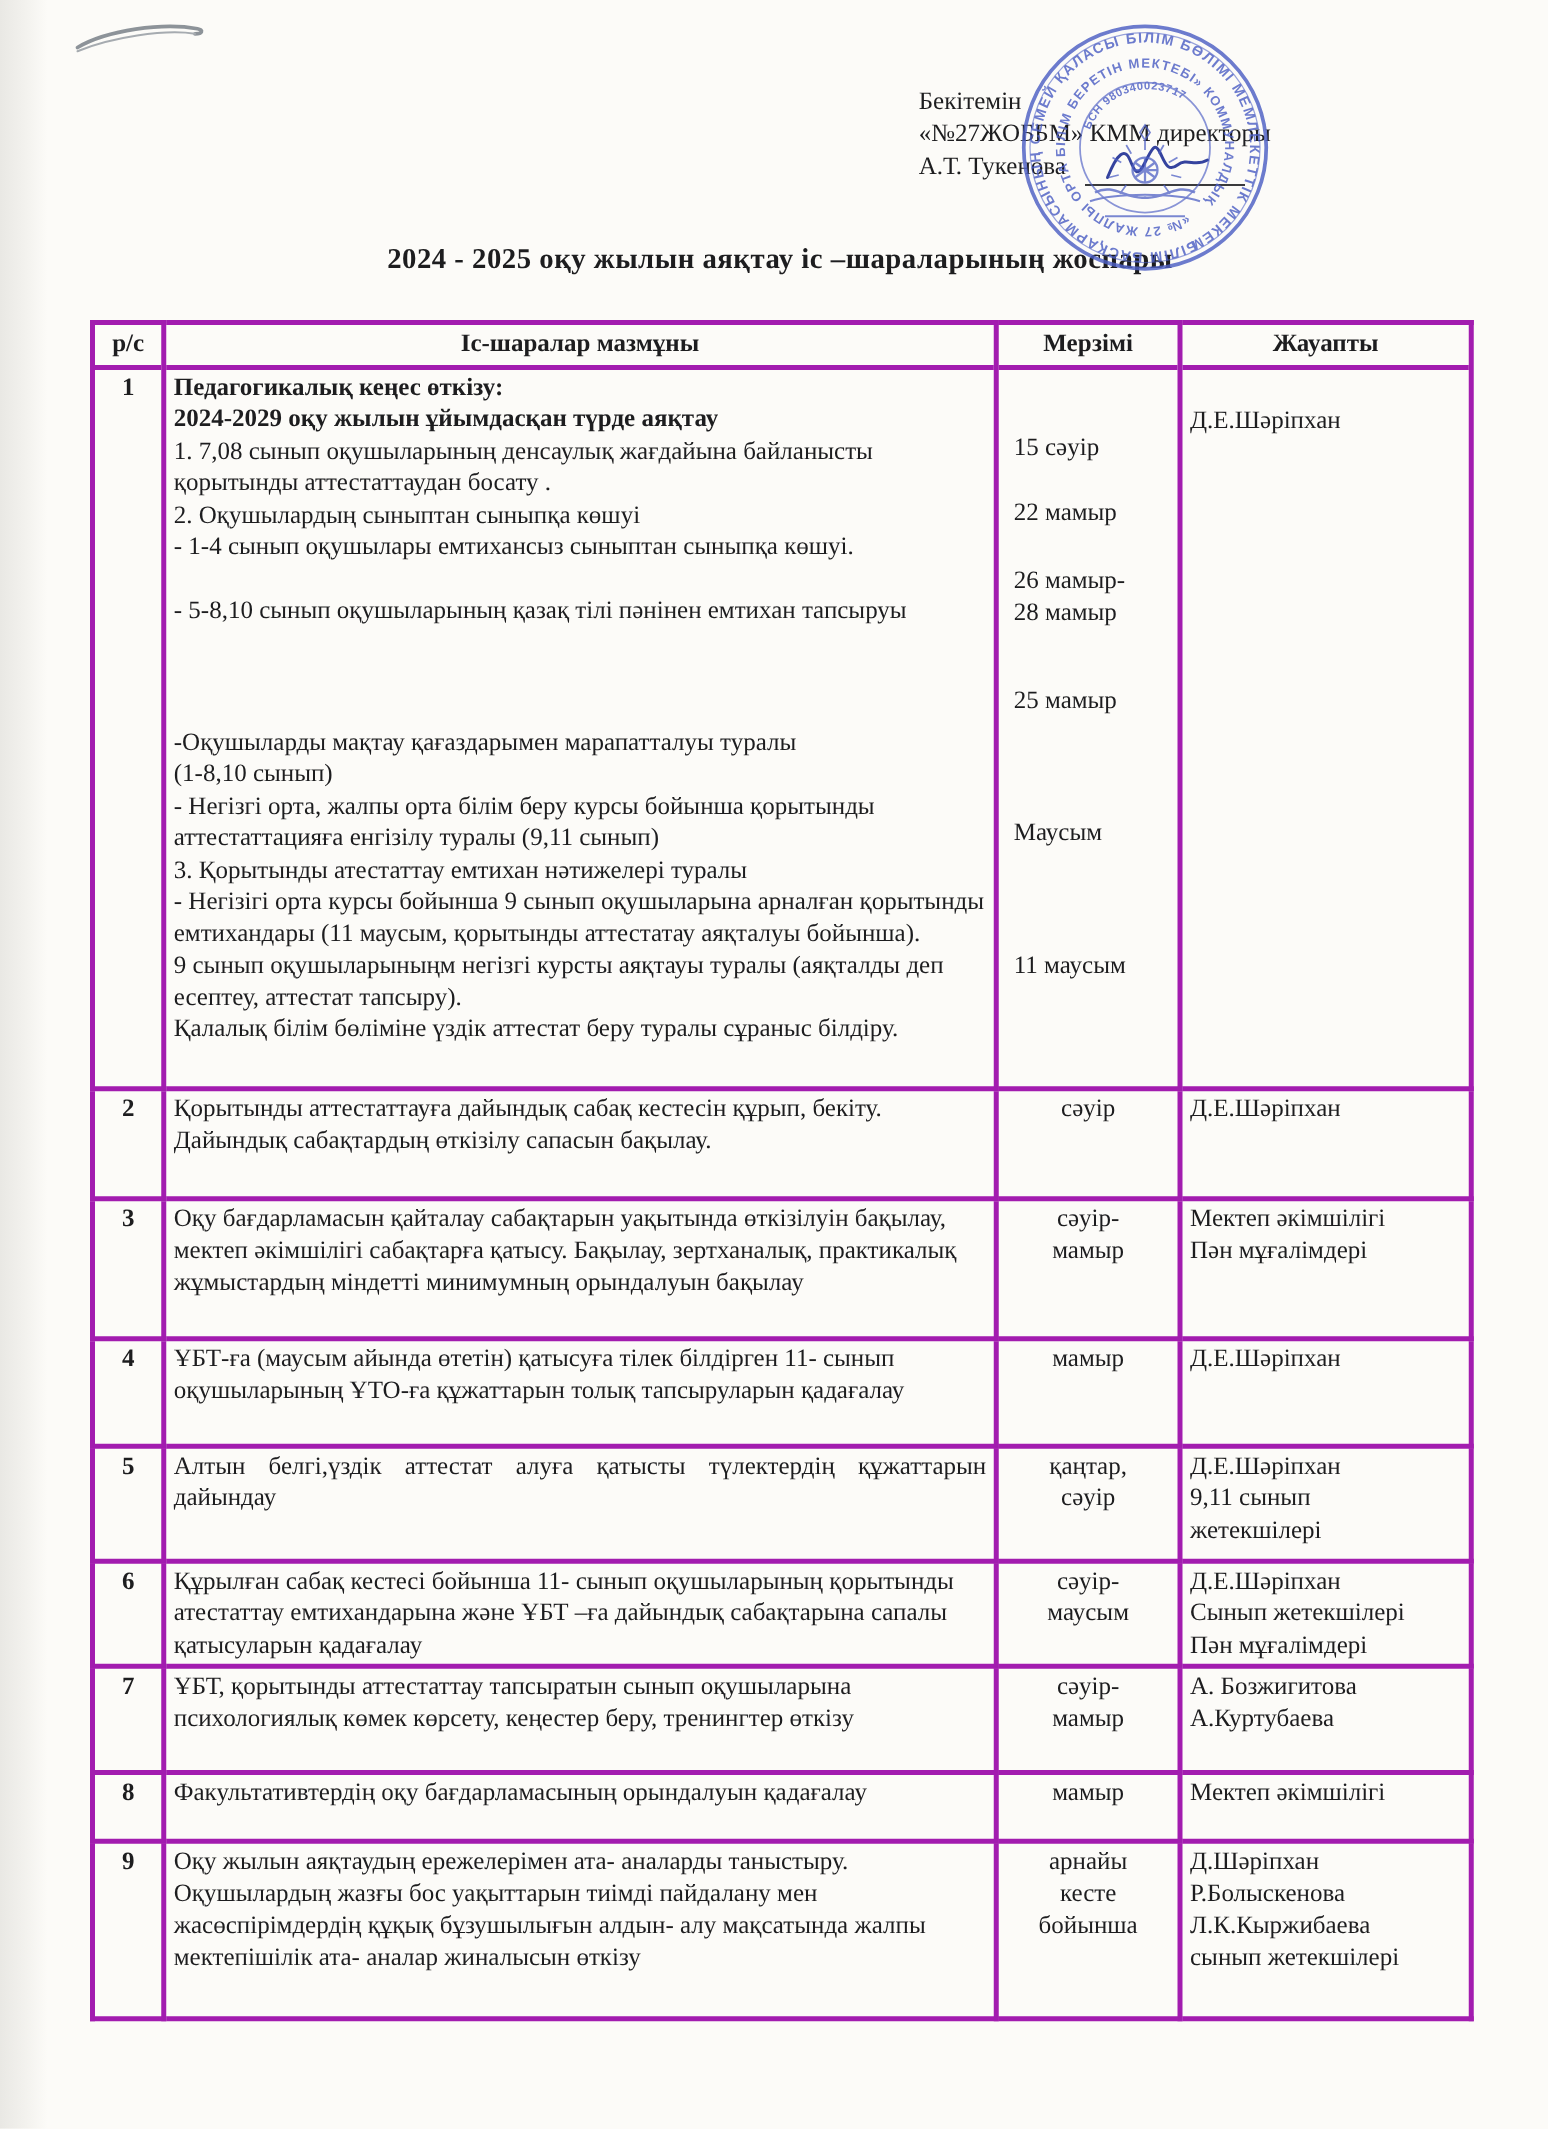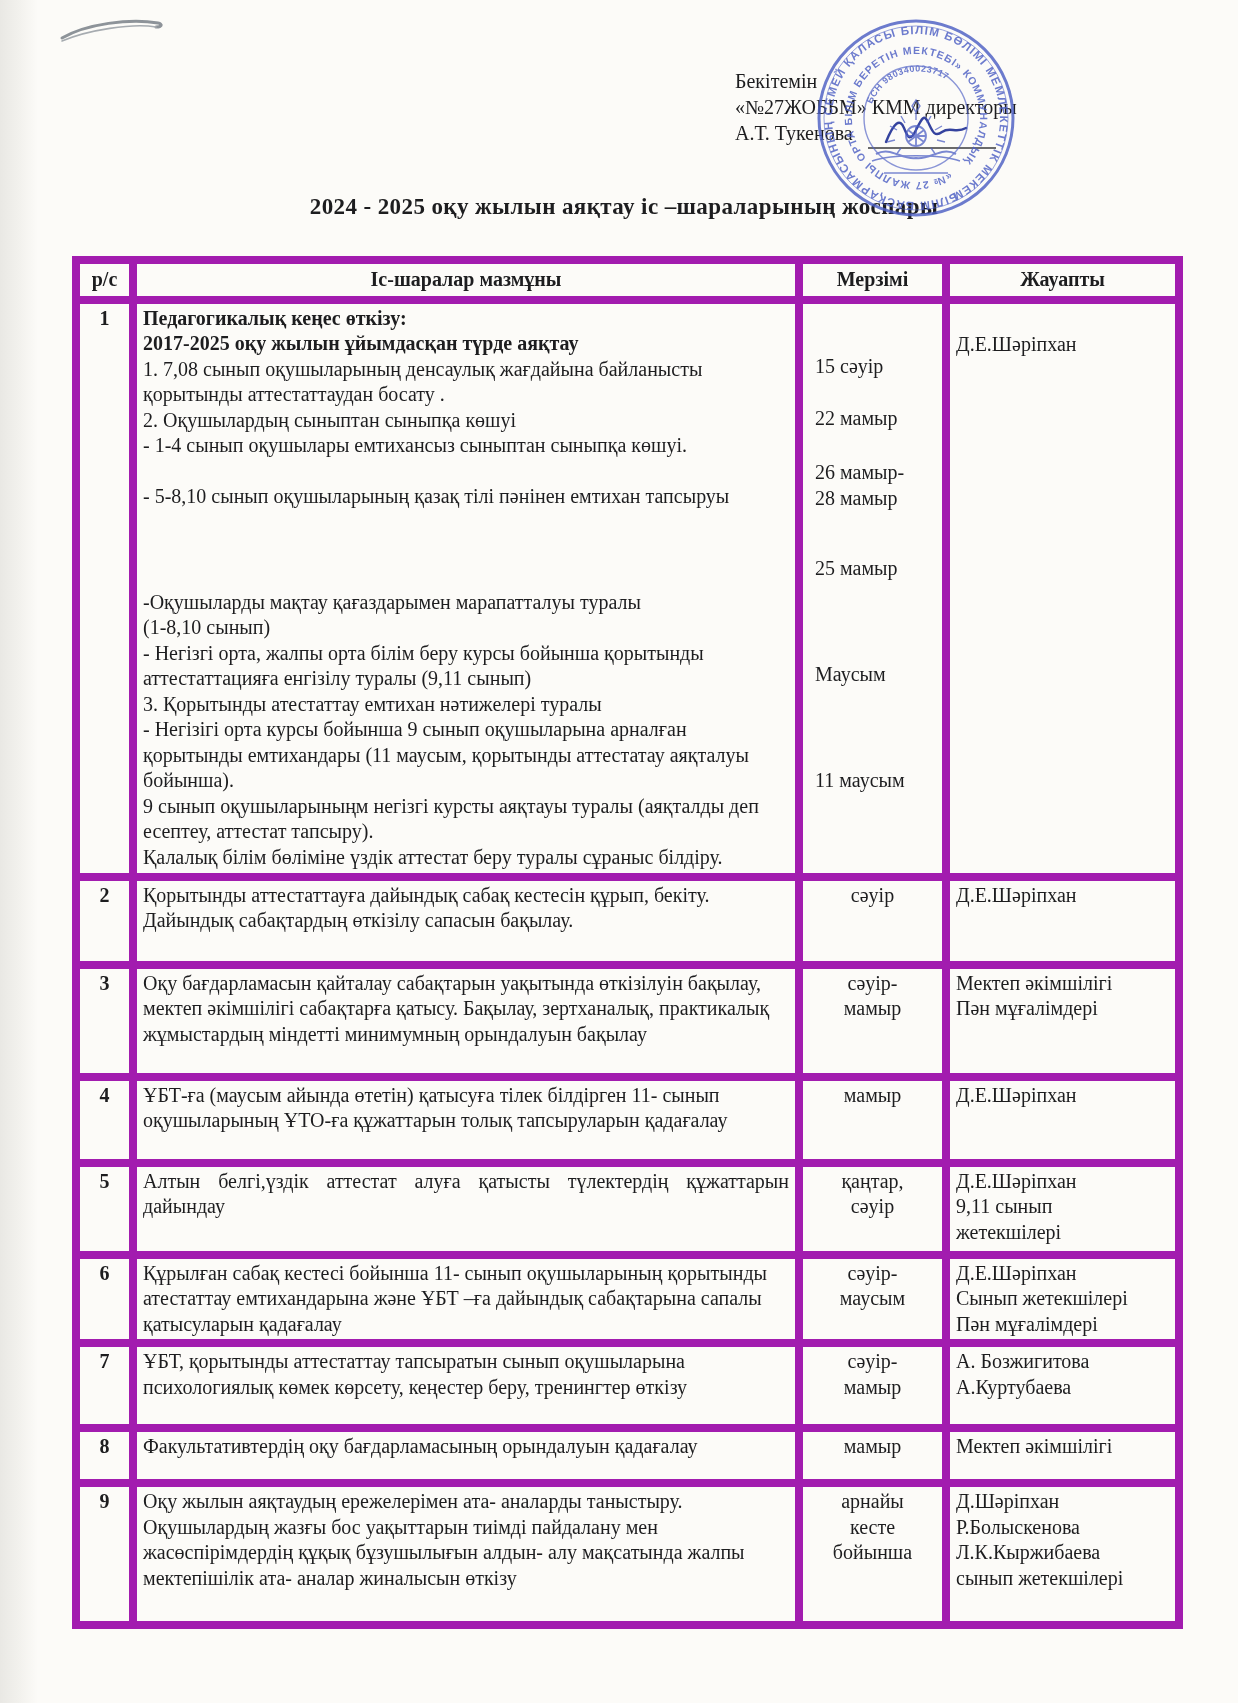--- a/index.html
+++ b/index.html
@@ -19,21 +19,21 @@
   .sig-wrap svg{position:absolute;left:6px;top:-16px;}
   .doc-title{position:absolute;left:0;top:194px;width:1160px;text-align:center;
     font-size:23px;font-weight:bold;letter-spacing:.4px;margin-left:44px;}
   .stamp{position:absolute;left:806px;top:8px;width:220px;height:220px;opacity:.82;}
   table.plan{position:absolute;left:72px;top:256px;width:1103px;border-collapse:collapse;
     table-layout:fixed;font-size:20px;line-height:25.5px;}
   table.plan col.c-num{width:57px;}
   table.plan col.c-content{width:666px;}
   table.plan col.c-term{width:147px;}
   table.plan col.c-resp{width:233px;}
-  table.plan th,table.plan td{border:8px solid #a21caf;vertical-align:top;padding:2px 6px;}
+  table.plan th,table.plan td{border:4px solid #a21caf;vertical-align:top;padding:2px 6px;}
   table.plan thead th{font-weight:bold;text-align:center;padding:3px 4px;border-bottom-width:3px;}
   td.cell-num{text-align:center;font-weight:bold;}
   td.cell-content{padding:3px 10px 3px 12px;}
   td.cell-content .b{font-weight:bold;}
   td.cell-content .just{text-align:justify;}
   td.cell-term{text-align:center;padding-top:4px;}
   td.cell-term.r1-term{position:relative;text-align:left;padding:4px 0 0 12px;}
   .r1-date{position:absolute;left:12px;white-space:nowrap;}
   td.cell-resp{padding:4px 6px 2px 12px;}
   td.cell-resp.r1-resp{padding-top:28px;}
@@ -113,21 +113,21 @@
       <th>Іс-шаралар мазмұны</th>
       <th>Мерзімі</th>
       <th>Жауапты</th>
     </tr>
   </thead>
   <tbody>
       <tr style="height: 577px;">
         <td class="cell-num">1</td>
         <td class="cell-content">
           <div class="b">Педагогикалық кеңес өткізу:</div>
-          <div class="b">2017-2025 оқу жылын ұйымдасқан  түрде аяқтау</div>
+          <div class="b">2024-2029 оқу жылын ұйымдасқан  түрде аяқтау</div>
           <div>1. 7,08 сынып оқушыларының денсаулық жағдайына байланысты қорытынды аттестаттаудан босату .</div>
           <div>2. Оқушылардың сыныптан сыныпқа  көшуі</div>
           <div>- 1-4 сынып оқушылары   емтихансыз  сыныптан сыныпқа  көшуі.</div>
           <div style="margin-top: 25.5px;">- 5-8,10 сынып оқушыларының қазақ  тілі пәнінен емтихан тапсыруы</div>
           <div style="margin-top: 80px;">-Оқушыларды мақтау қағаздарымен  марапатталуы туралы</div>
           <div> (1-8,10 сынып)</div>
           <div>- Негізгі орта, жалпы орта білім  беру курсы бойынша қорытынды аттестаттацияға енгізілу туралы (9,11 сынып)</div>
           <div>3. Қорытынды   атестаттау емтихан  нәтижелері туралы</div>
           <div>- Негізігі орта курсы  бойынша 9 сынып  оқушыларына  арналған қорытынды емтихандары  (11 маусым,  қорытынды аттестатау аяқталуы бойынша).</div>
           <div>9 сынып оқушыларыныңм негізгі  курсты аяқтауы  туралы (аяқталды  деп есептеу, аттестат тапсыру).</div>

